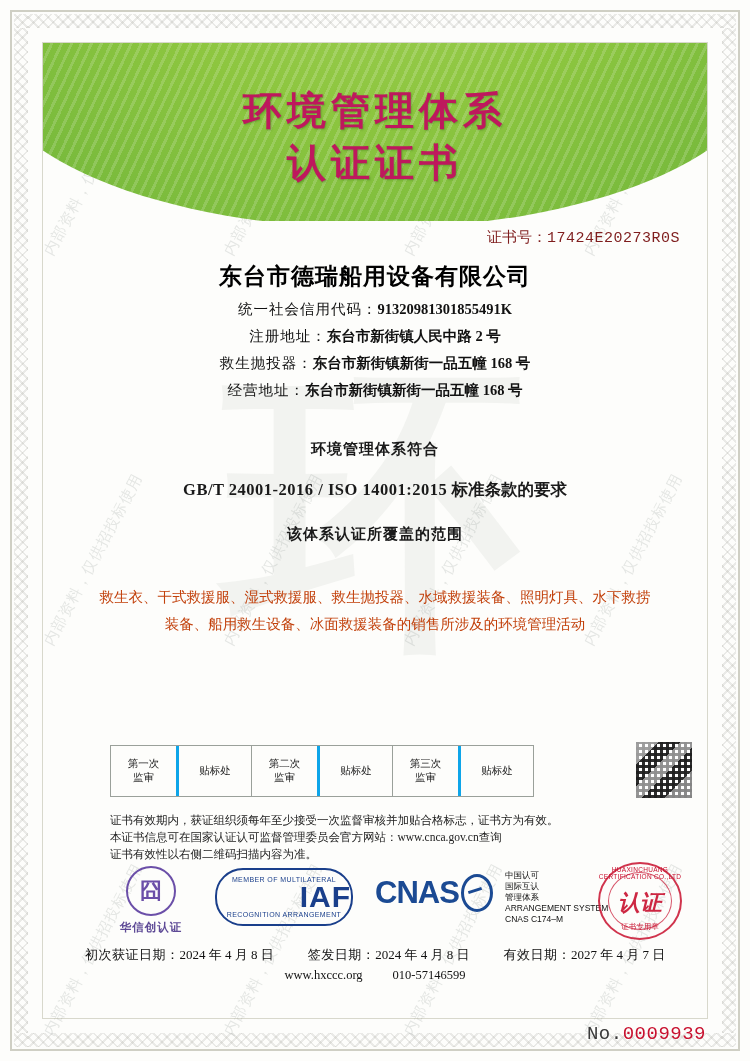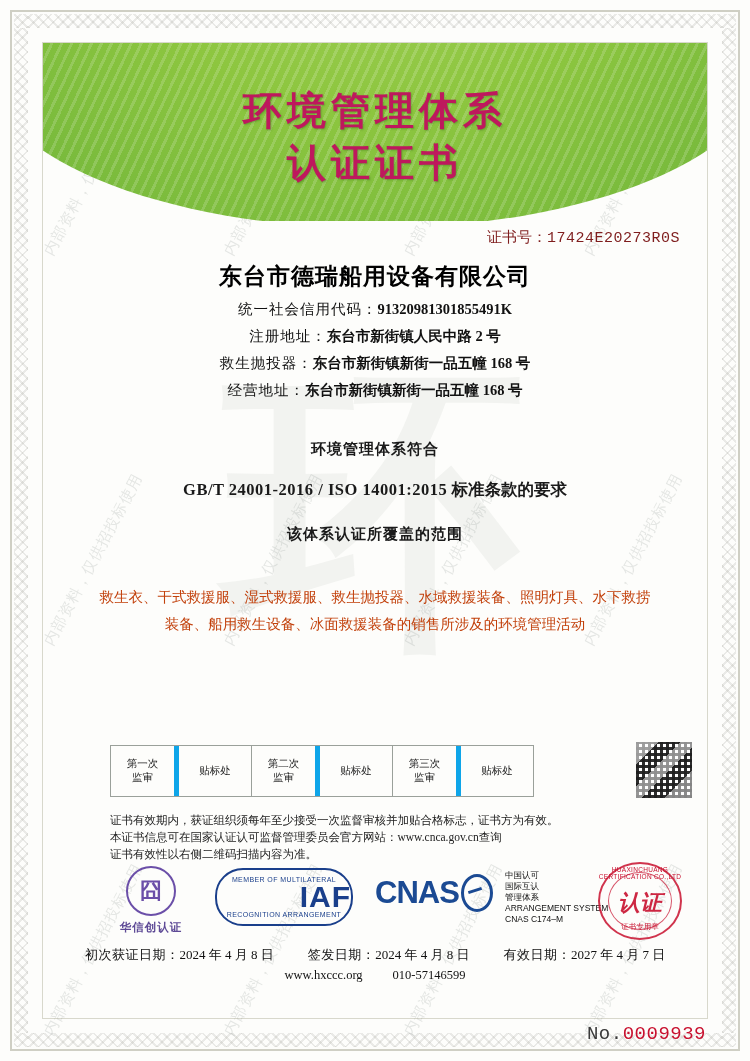--- a/index.html
+++ b/index.html
@@ -215,21 +215,21 @@
   .sv-group:last-child { border-right: 1px solid #9aa09a; }
   .sv-cell {
     width: 68px;
     display: flex;
     align-items: center;
     justify-content: center;
     font-size: 10.5px;
     line-height: 14px;
     text-align: center;
     color: #222;
-    border-right: 5px solid #0ea5e9;
+    border-right: 3px solid #0ea5e9;
     box-sizing: border-box;
   }
   .sv-cell.wide {
     width: 72px;
     border-right: none;
   }
 
   
   .qr {
     position: absolute;

